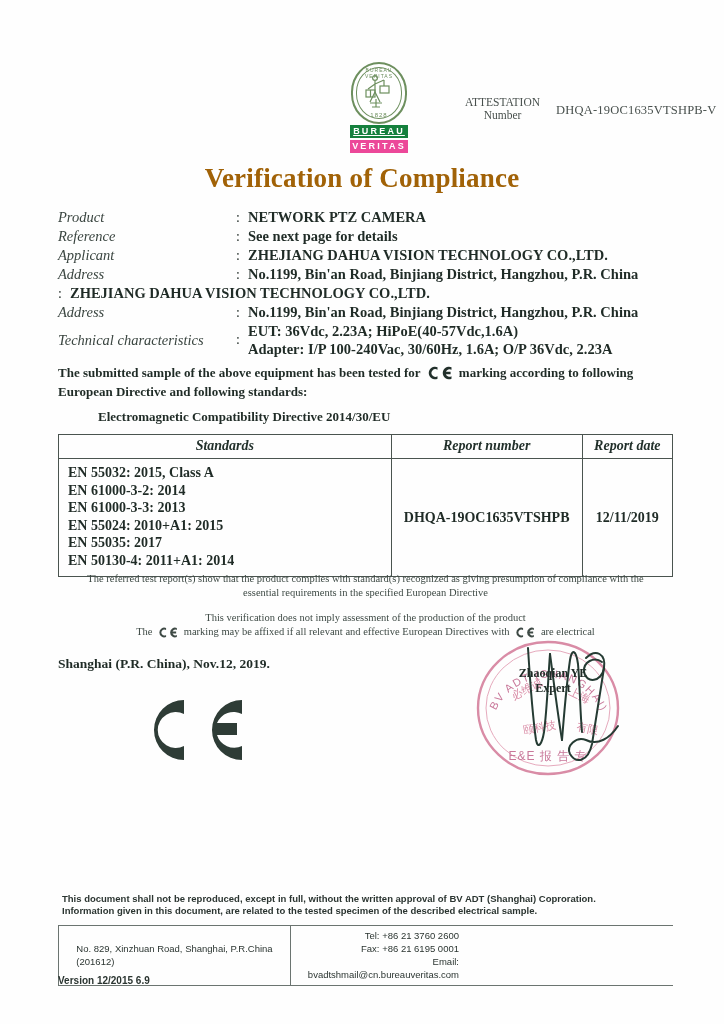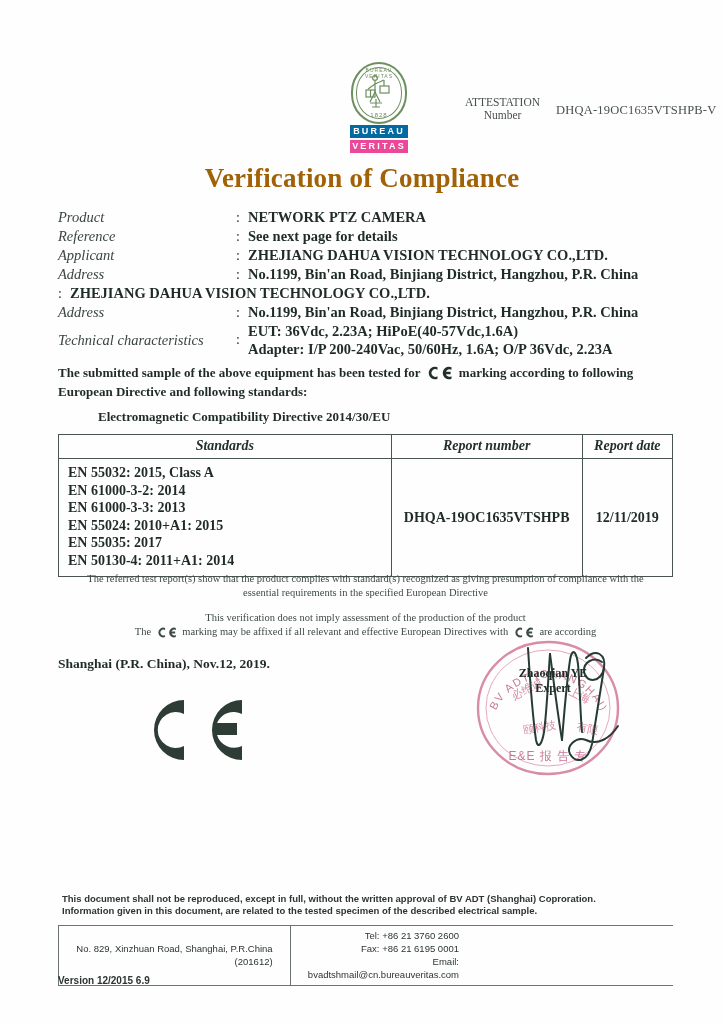--- a/index.html
+++ b/index.html
@@ -83,21 +83,21 @@
     text-align: center;
     font-family: "Liberation Sans", sans-serif;
     font-weight: bold;
     font-size: 9px;
     letter-spacing: 2.2px;
     color: #ffffff;
     line-height: 11px;
     padding: 1px 0;
     box-sizing: border-box;
   }
-  .logo-bar.green { background: #0369a1; }
+  .logo-bar.green { background: #15803d; text-decoration: underline; }
   .logo-bar.red   { background: #ec4899; margin-top: 1.5px; }
 
   .attestation {
     position: absolute;
     left: 455px;
     top: 36px;
     width: 95px;
     text-align: center;
     font-size: 11.5px;
     line-height: 13px;
@@ -315,21 +315,21 @@
     line-height: 13px;
     color: #2b3531;
   }
   .foot-col.a { width: 208px; }
   .foot-col.b {
     width: 232px;
     border-left: 1px solid #6b7470;
     display: flex;
     align-items: center;
     justify-content: center;
-    text-align: right;
+    text-align: left;
   }
   .foot-col.c {
     width: 175px;
     border-left: 1px solid #6b7470;
     text-align: right;
   }
   .cn { font-family: "DejaVu Sans", sans-serif; font-size: 9px; }
   .version {
     position: absolute;
     left: 58px;
@@ -413,21 +413,21 @@
       <div class="field-label">Address</div>
       <div class="field-colon">:</div>
       <div class="field-value">No.1199, Bin'an Road, Binjiang District, Hangzhou, P.R. China</div>
     </div>
 
     <div class="field-row tall">
       <div class="field-label">Technical characteristics</div>
       <div class="field-colon">:</div>
       <div class="field-value">
         <span class="sub">EUT: 36Vdc, 2.23A; HiPoE(40-57Vdc,1.6A)</span>
-        <span class="sub">Adapter: I/P 200-240Vac, 50/60Hz, 1.6A; O/P 36Vdc, 2.23A</span>
+        <span class="sub">Adapter: I/P 100-240Vac, 30/60Hz, 1.6A; O/P 36Vdc, 2.23A</span>
       </div>
     </div>
   </div>
 
   <div class="intro">
     <span>The submitted sample of the above equipment has been tested for</span>
     <span class="ce-inline">
       <svg width="26" height="14" viewBox="0 0 26 14">
         <path d="M10.5 1.2 A6.3 6.3 0 1 0 10.5 12.8 L10.5 10.3 A3.9 3.9 0 1 1 10.5 3.7 Z" fill="#22302b"></path>
         <path d="M24.5 1.2 A6.3 6.3 0 1 0 24.5 12.8 L24.5 10.3 A3.9 3.9 0 0 1 18.9 8.2 L23.6 8.2 L23.6 5.8 L18.9 5.8 A3.9 3.9 0 0 1 24.5 3.7 Z" fill="#22302b"></path>
@@ -481,21 +481,21 @@
           <path d="M24.5 1.2 A6.3 6.3 0 1 0 24.5 12.8 L24.5 10.3 A3.9 3.9 0 0 1 18.9 8.2 L23.6 8.2 L23.6 5.8 L18.9 5.8 A3.9 3.9 0 0 1 24.5 3.7 Z" fill="#3e4a45"></path>
         </svg>
       </span>
       <span>marking may be affixed if all relevant and effective European Directives with</span>
       <span class="ce-inline">
         <svg width="20" height="11" viewBox="0 0 26 14">
           <path d="M10.5 1.2 A6.3 6.3 0 1 0 10.5 12.8 L10.5 10.3 A3.9 3.9 0 1 1 10.5 3.7 Z" fill="#3e4a45"></path>
           <path d="M24.5 1.2 A6.3 6.3 0 1 0 24.5 12.8 L24.5 10.3 A3.9 3.9 0 0 1 18.9 8.2 L23.6 8.2 L23.6 5.8 L18.9 5.8 A3.9 3.9 0 0 1 24.5 3.7 Z" fill="#3e4a45"></path>
         </svg>
       </span>
-      <span>are according</span>
+      <span>are electrical</span>
     </div>
   </div>
 
   <div class="place-date">Shanghai (P.R. China), Nov.12, 2019.</div>
 
   <div class="ce-big">
     <svg width="106" height="72" viewBox="0 0 106 72">
       <path d="M46 6 A30 30 0 1 0 46 66 L46 52 A18 18 0 1 1 46 20 Z" fill="#2e3c36"></path>
       <path d="M104 6 A30 30 0 1 0 104 66 L104 52 A18 18 0 0 1 79 41 L99 41 L99 29 L79 29 A18 18 0 0 1 104 20 Z" fill="#2e3c36"></path>
     </svg>

